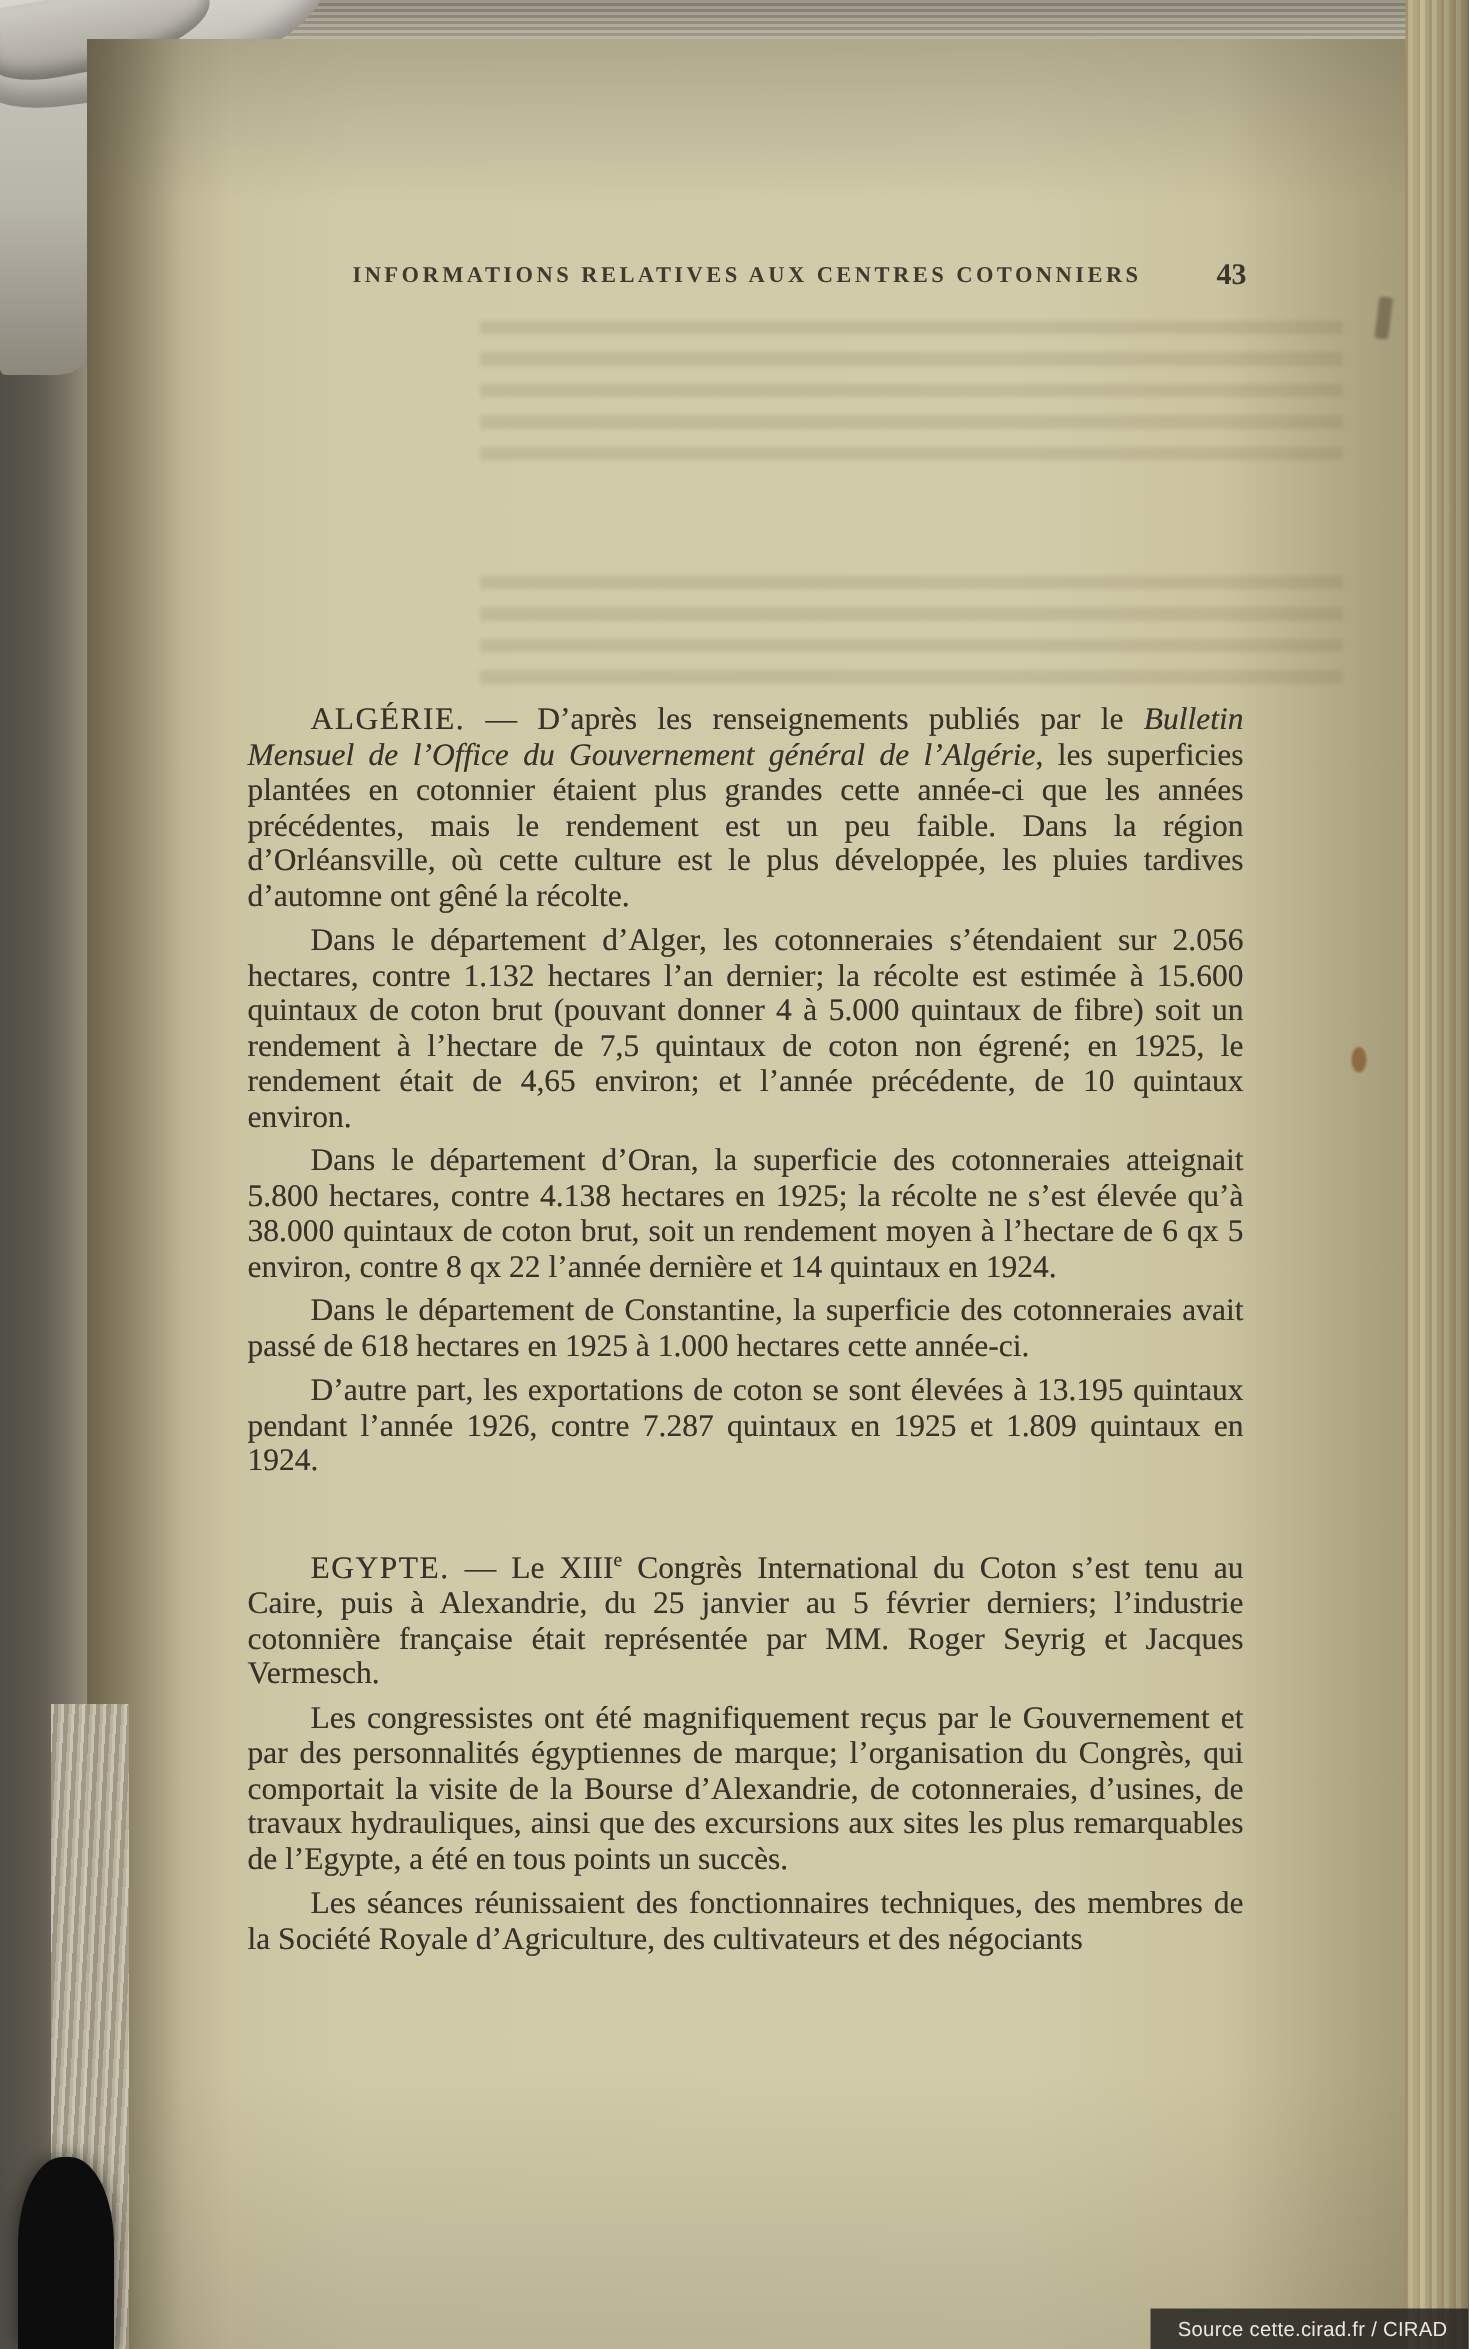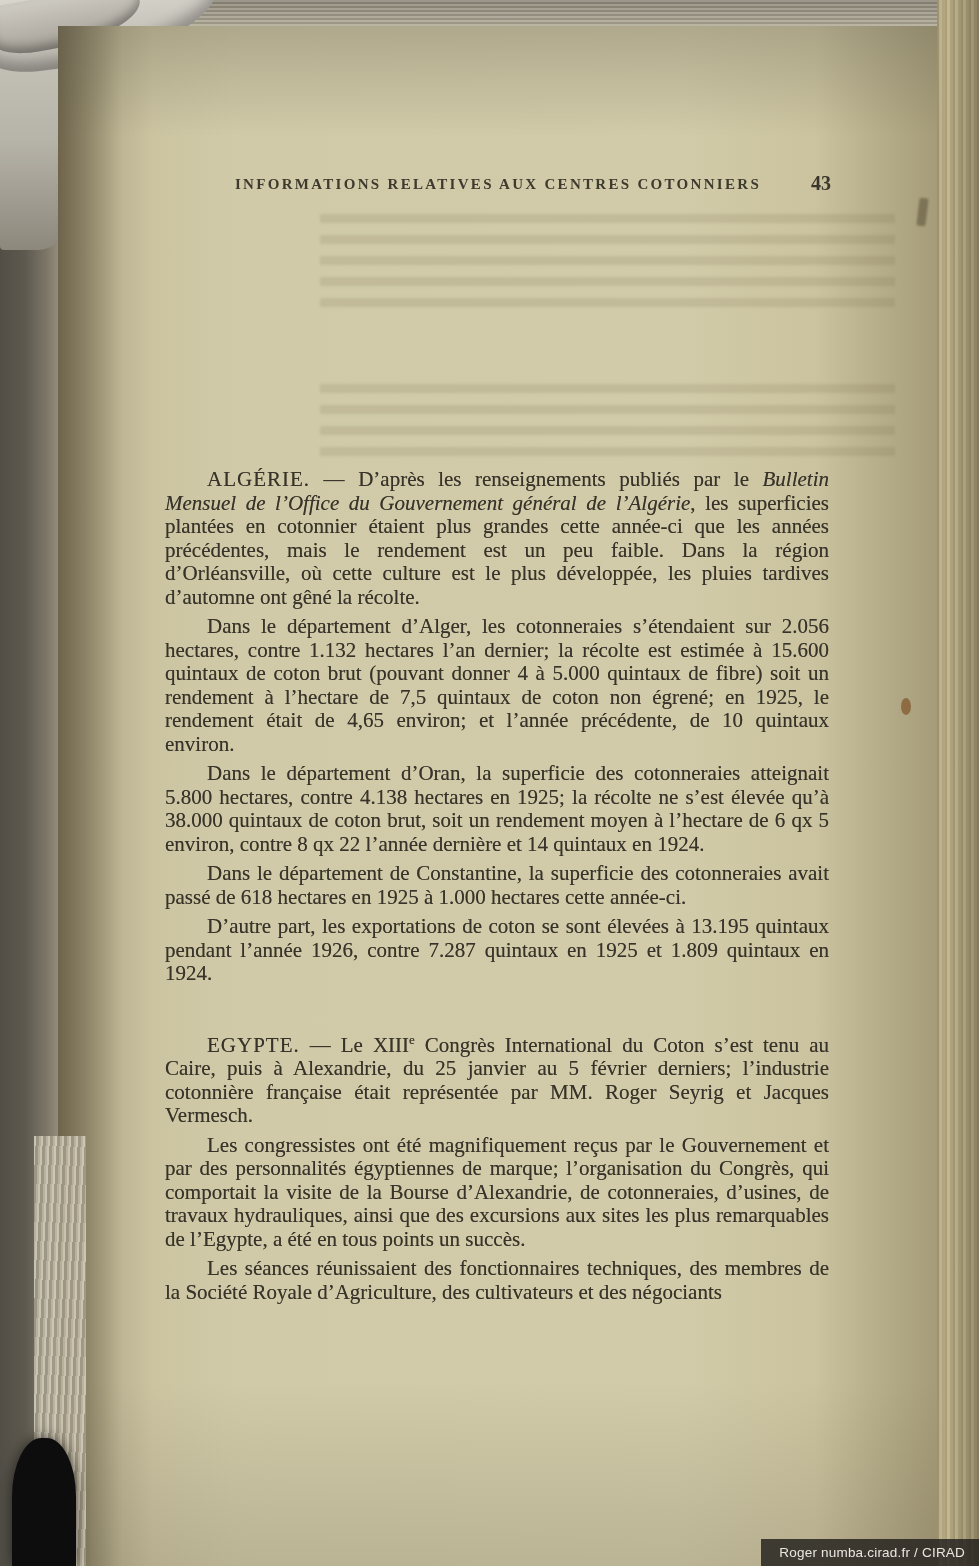--- a/index.html
+++ b/index.html
@@ -182,15 +182,15 @@
       <p>Les congressistes ont été magnifiquement reçus par le Gouvernement et par des personnalités égyptiennes de marque; l’organisation du Congrès, qui comportait la visite de la Bourse d’Alexandrie, de cotonneraies, d’usines, de travaux hydrauliques, ainsi que des excursions aux sites les plus remarquables de l’Egypte, a été en tous points un succès.</p>
       <p>Les séances réunissaient des fonctionnaires techniques, des membres de la Société Royale d’Agriculture, des cultivateurs et des négociants</p>
 
     </div>
   </div>
 
   <div class="right-edges"></div>
   <div class="fanned-pages"></div>
   <div class="bottom-left-blob"></div>
 
-  <div class="credit">Roger numba.cirad.fr / CIRAD</div>
+  <div class="credit">Source cette.cirad.fr / CIRAD</div>
 
 </div>
 
 </body></html>

